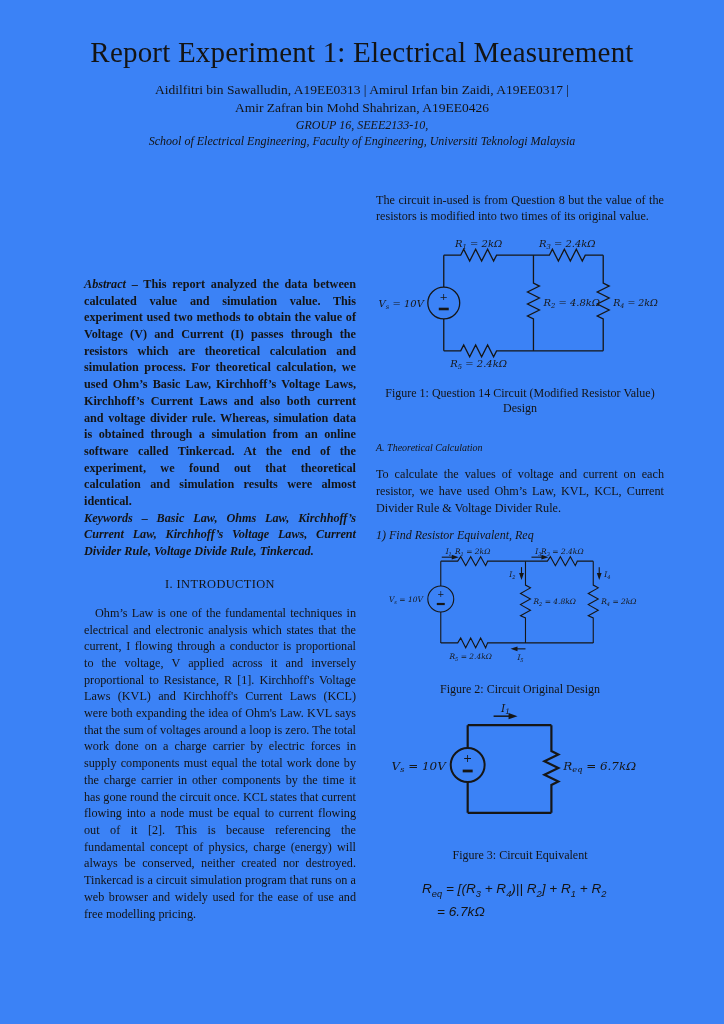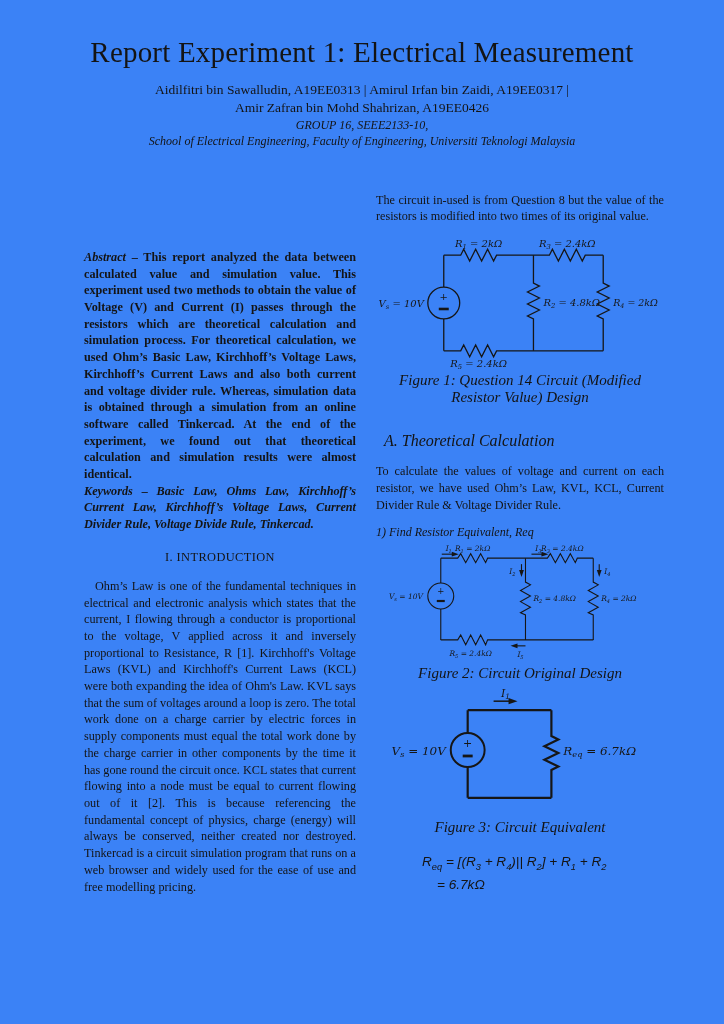--- a/index.html
+++ b/index.html
@@ -12,28 +12,28 @@
   .columns{display:flex;padding:42px 0 0 84px;gap:20px;align-items:flex-end;}
   .col-left{width:272px;}
   .col-right{width:288px;}
   p.body{font-size:12.2px;line-height:1.37;text-align:justify;margin:0;}
   .abstract{font-weight:bold;}
   .abstract .abs-label{font-style:italic;}
   .keywords{font-weight:bold;font-style:italic;margin-top:13px;}
   h2.sec{font-size:12.4px;font-weight:400;text-align:center;margin:0;letter-spacing:0.4px;}
   .col-left h2.sec{margin:17px 0 13px 0;}
   .col-right h2.sec{margin:1px 0 13px 0;}
-  h3.subsec{font-size:16px;font-style:italic;font-weight:400;margin:26px 0 13px 8px;}
+  h3.subsec{font-size:10px;font-style:italic;font-weight:400;margin:26px 0 13px 0;}
   .step{font-size:12px;font-style:italic;margin:12px 0 4px 0;}
   .indent{text-indent:11px;}
   figure{margin:0;text-align:center;}
   .fig1{margin-top:14px;}
   .fig2{margin-top:4px;}
   .fig3{margin-top:6px;}
-  figcaption{font-size:15px;margin-top:1px;font-style:italic;}
+  figcaption{font-size:12px;margin-top:15px;}
   svg{display:block;margin:0 auto;}
   svg .wire{fill:none;stroke:#161616;}
   svg text{font-family:"DejaVu Serif","Liberation Serif",serif;font-style:italic;fill:#161616;}
   svg .head{fill:#161616;stroke:none;}
   .equation{font-family:Liberation Sans, sans-serif;font-style:italic;
             font-size:13.6px;margin-top:16px;padding-left:46px;line-height:1.5;}
   .equation .eq-line2{padding-left:15px;}
   sub{font-size:68%;}
 </style>
 </head>

